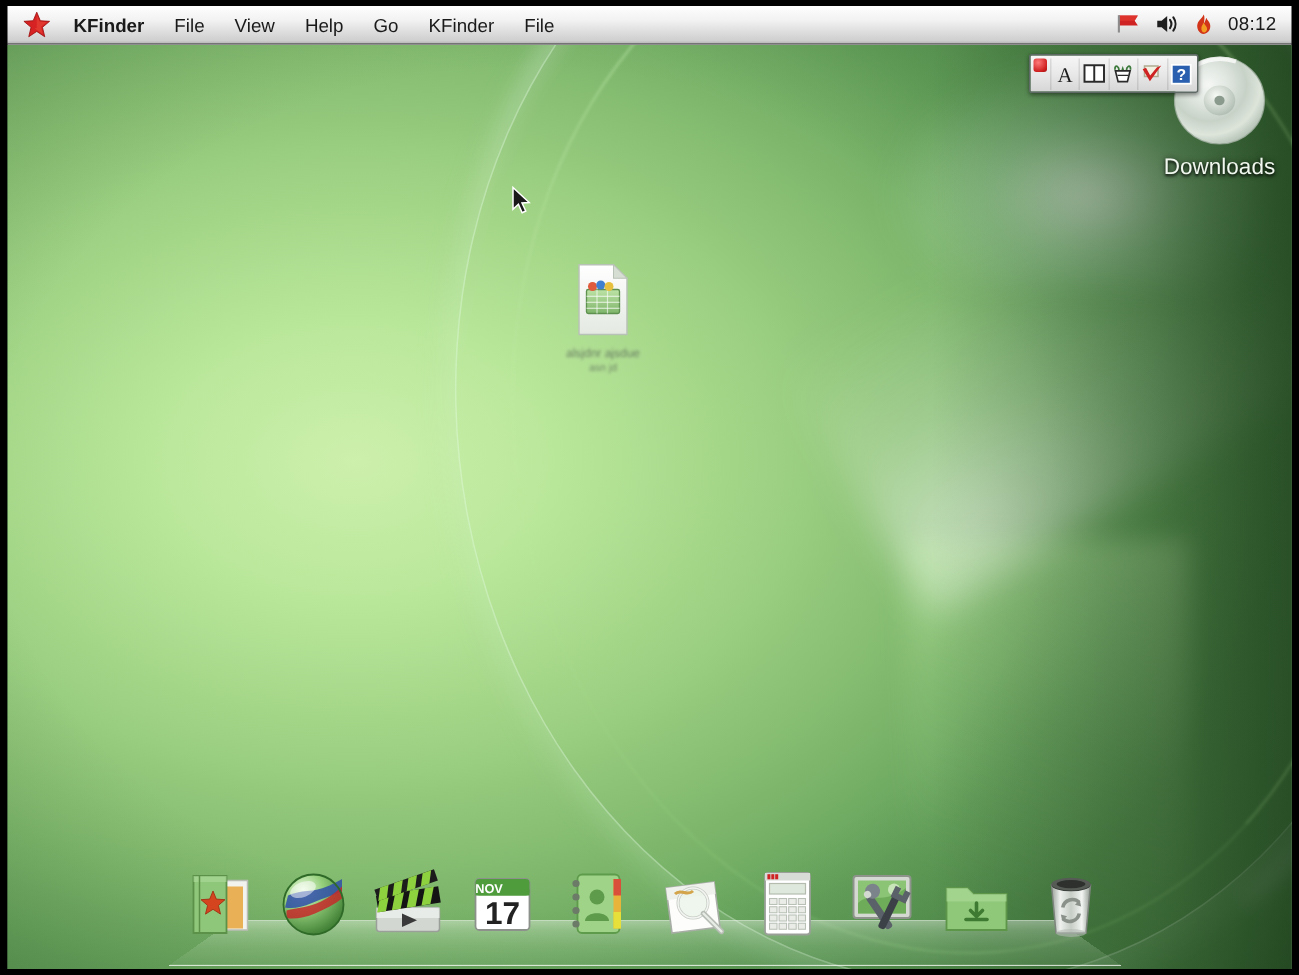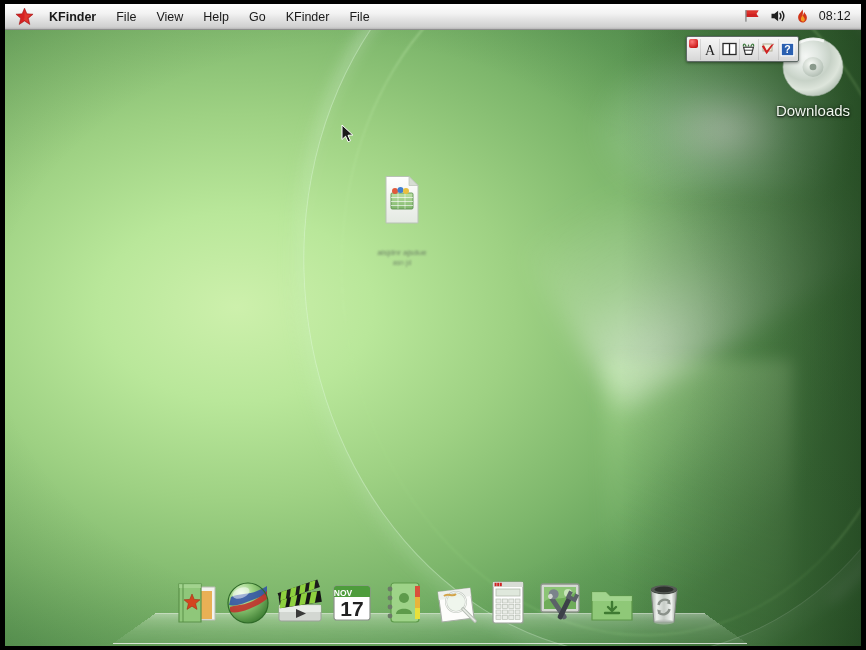--- a/index.html
+++ b/index.html
@@ -207,21 +207,21 @@
   
   #doc-item {
     position: absolute;
     left: 363px; top: 175px;
     width: 78px;
     text-align: center;
     cursor: default;
     z-index: 15;
   }
   .doc-label {
-    margin-top: 19px;
+    margin-top: 1px;
     font-size: 8px;
     line-height: 9px;
     color: #4a5c46;
     text-shadow: 0 0 2px rgba(255,255,255,0.35);
     filter: blur(0.9px);
     opacity: 0.78;
     word-break: break-all;
   }
   .doc-label-2 {
     font-size: 7px;
@@ -256,21 +256,21 @@
     transform: perspective(140px) rotateX(32deg);
     transform-origin: bottom center;
   }
   .dock-icons {
     position: absolute;
     left: 0; top: 0;
     width: 100%;
     height: 56px;
     display: flex;
     align-items: flex-end;
-    justify-content: center;
+    justify-content: space-between;
     padding: 0 8px;
     box-sizing: border-box;
   }
   .dock-icon {
     width: 52px; height: 52px;
     position: relative;
     cursor: default;
     display: flex;
     align-items: flex-end;
     justify-content: center;

